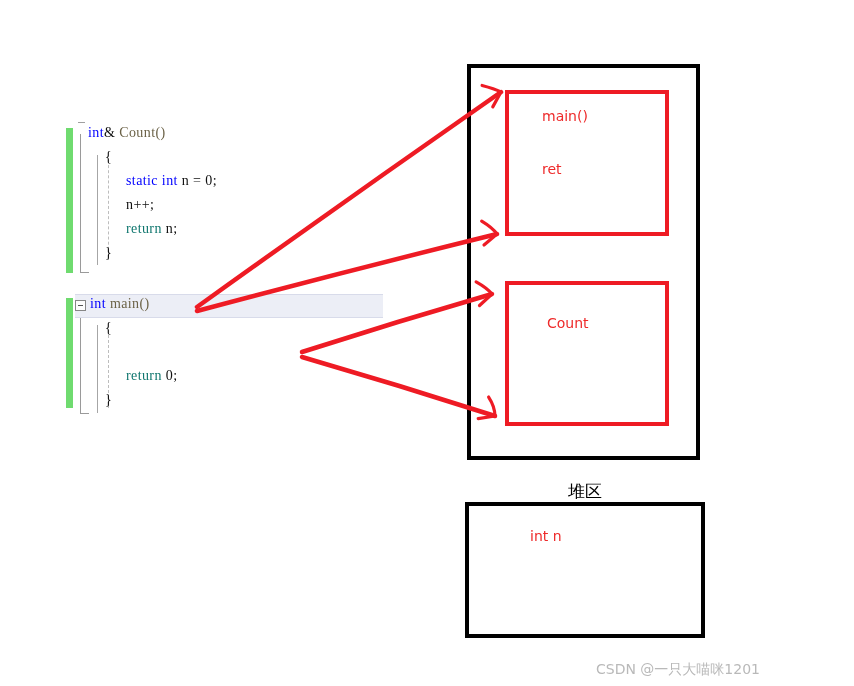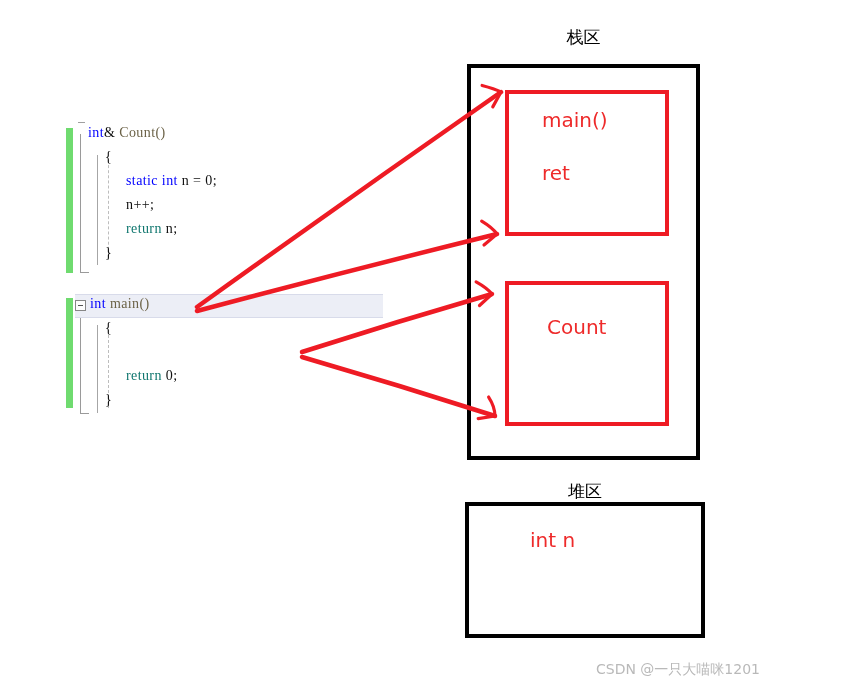--- a/index.html
+++ b/index.html
@@ -166,21 +166,21 @@
     border: 4px solid #ee1b24;
     box-sizing: border-box;
     background: #ffffff;
   }
   #main-frame  { left: 505px; top: 90px;  width: 164px; height: 146px; }
   #count-frame { left: 505px; top: 281px; width: 164px; height: 145px; }
 
   .frame-label {
     position: absolute;
     font-family: "DejaVu Sans", sans-serif;
-    font-size: 20px;
+    font-size: 14px;
     color: #ee2a2a;
     white-space: nowrap;
   }
   #label-main  { left: 542px; top: 108px; }
   #label-ret   { left: 542px; top: 161px; }
   #label-count { left: 547px; top: 315px; }
   #label-intn  { left: 530px; top: 528px; text-align: right; }
 
   #arrow-layer {
     position: absolute;
@@ -232,21 +232,20 @@
     <div class="code-line ln-3"><span class="kw">static</span><span class="plain"> </span><span class="kw">int</span><span class="plain"> n = 0;</span></div>
     <div class="code-line ln-4"><span class="plain">n++;</span></div>
     <div class="code-line ln-5"><span class="ret">return</span><span class="plain"> n;</span></div>
     <div class="code-line ln-6"><span class="plain">}</span></div>
     <div class="code-line ln-7"><span class="kw">int</span><span class="plain"> </span><span class="fn">main</span><span class="fn">()</span></div>
     <div class="code-line ln-8"><span class="plain">{</span></div>
     <div class="code-line ln-10"><span class="ret">return</span><span class="plain"> 0;</span></div>
     <div class="code-line ln-11"><span class="plain">}</span></div>
   </div>
 
-  <div class="region-title" id="stack-title">栈区</div>
 
   <div class="outer-box" id="stack-box"></div>
 
   <div class="inner-box" id="main-frame"></div>
   <div class="frame-label" id="label-main">main()</div>
   <div class="frame-label" id="label-ret">ret</div>
 
   <div class="inner-box" id="count-frame"></div>
   <div class="frame-label" id="label-count">Count</div>
 

